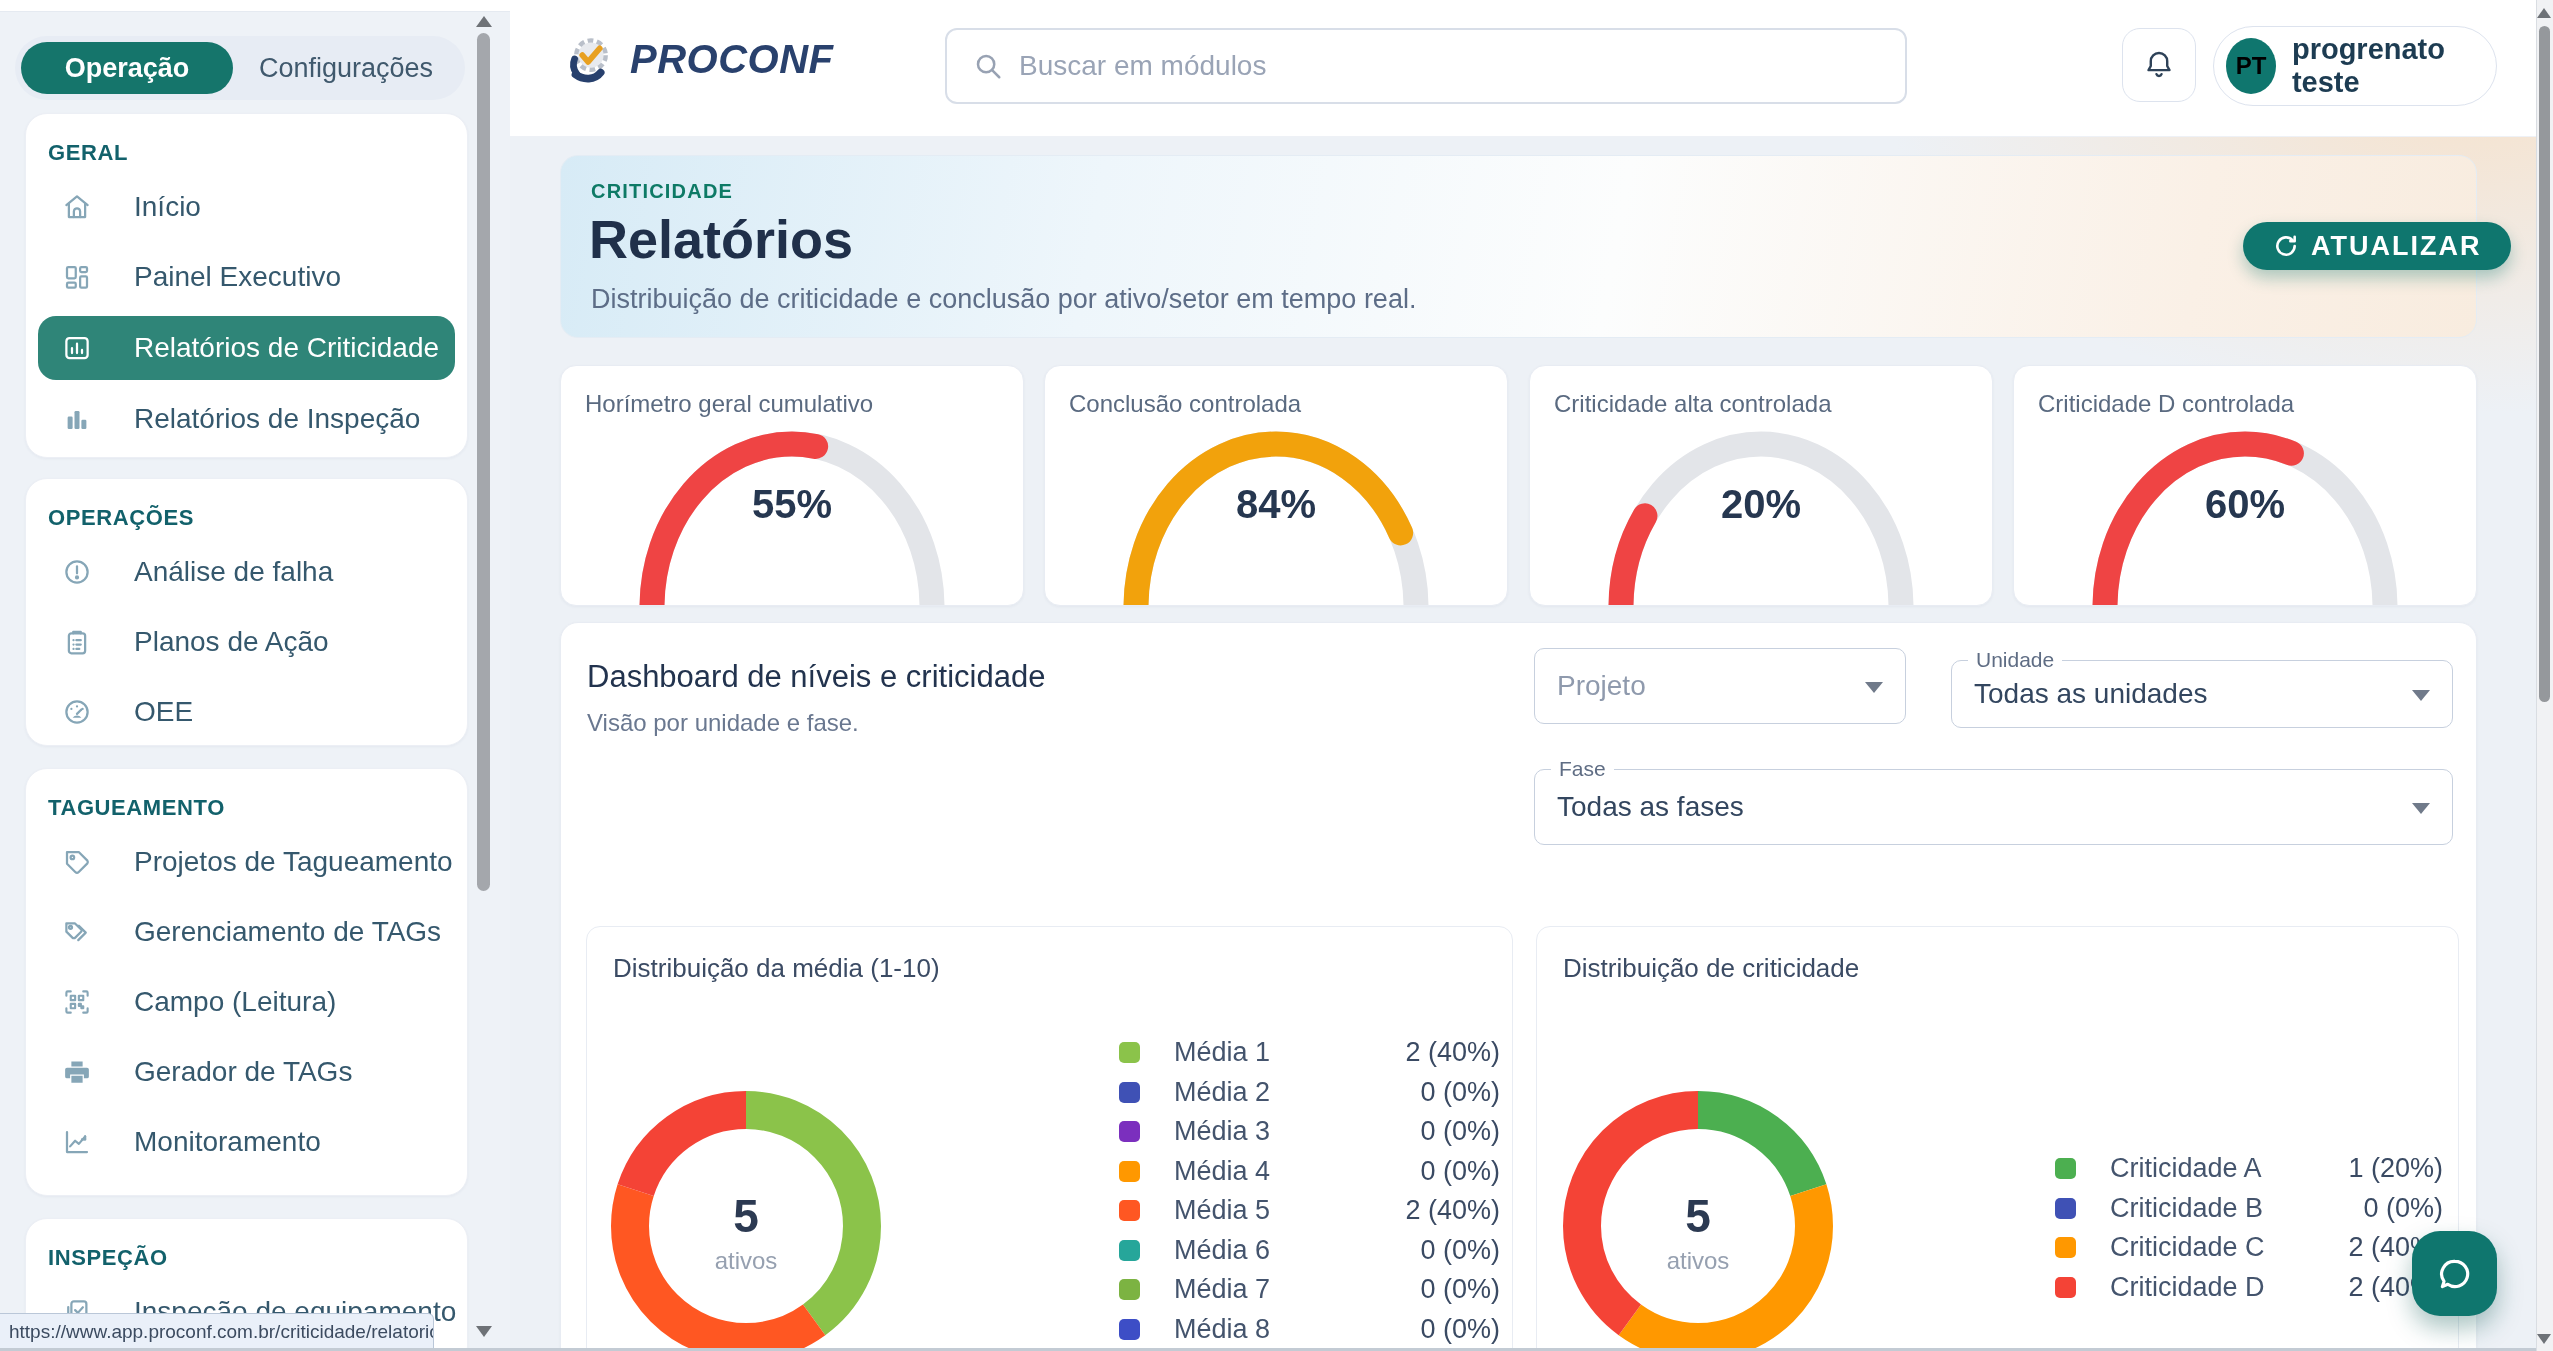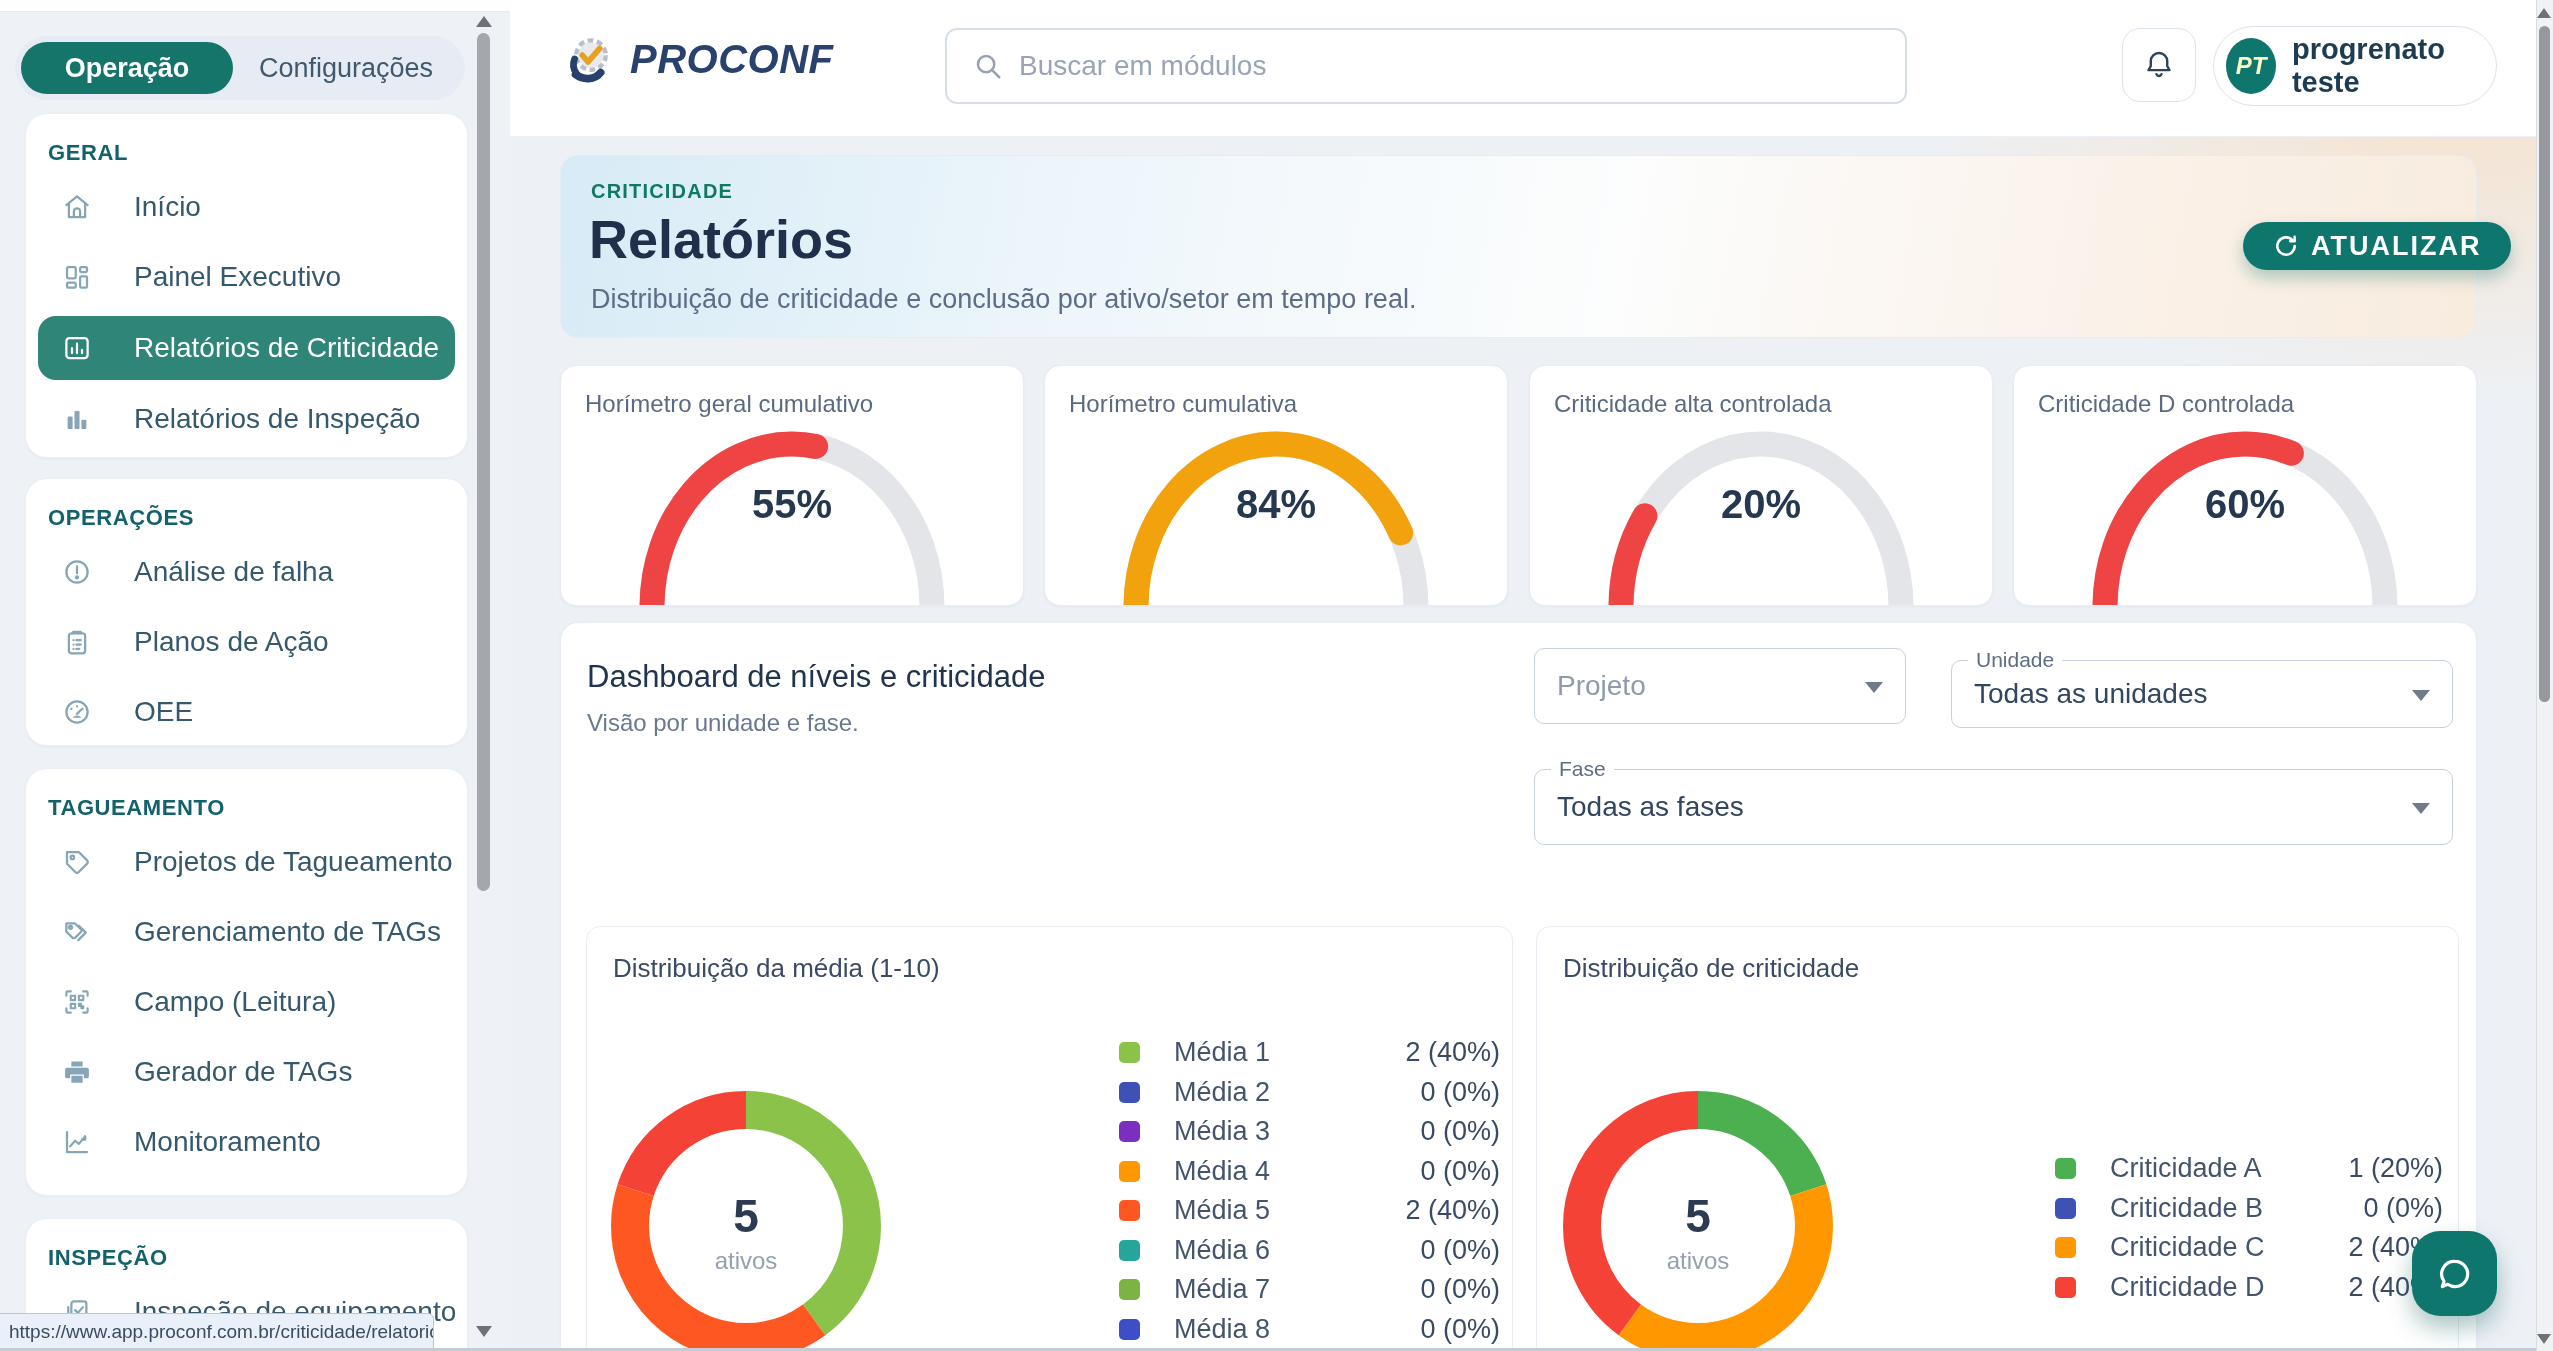--- a/index.html
+++ b/index.html
@@ -40,21 +40,21 @@
   .logo { position:absolute; left:52px; top:30px; display:flex; align-items:center; gap:10px; }
   .logo svg { width:58px; height:58px; }
   .logo-text { font-size:40px; font-weight:bold; color:#29416d; letter-spacing:.5px;font-style:italic; }
   .search { position:absolute; left:435px; top:28px; width:962px; height:76px; background:#ffffff; border:2px solid #d8dee8; border-radius:12px; display:flex; align-items:center; }
   .search svg { width:30px; height:30px; margin-left:26px; flex:0 0 30px; }
   .search input { border:none; outline:none; flex:1; margin-left:16px; font-size:28px; color:#33465f; font-family:"Liberation Sans", sans-serif; background:transparent; }
   .search input::placeholder { color:#9aa4b6; }
   .icon-btn { position:absolute; left:1612px; top:28px; width:74px; height:74px; border:1.5px solid #dde3ee; border-radius:18px; background:#fff; display:flex; align-items:center; justify-content:center; cursor:pointer; }
   .icon-btn svg { width:34px; height:34px; }
   .user-pill { position:absolute; left:1703px; top:26px; width:284px; height:80px; border:1.5px solid #dde3ee; border-radius:40px; background:#fff; display:flex; align-items:center; cursor:pointer; }
-  .avatar { width:56px; height:56px; border-radius:50%; background:#0f766e; color:#fef9c3; font-size:24px; font-weight:bold; display:flex; align-items:center; justify-content:center; margin-left:12px;font-style:italic; }
+  .avatar { width:56px; height:56px; border-radius:50%; background:#0f766e; color:#000000; font-size:24px; font-weight:bold; display:flex; align-items:center; justify-content:center; margin-left:12px; }
   .user-name { margin-left:16px; font-size:29px; font-weight:bold; color:#1d3c52; }
 
   
   .content { position:absolute; left:510px; top:137px; width:2043px; height:1214px;
     background:radial-gradient(900px 500px at 96% -4%, rgba(247,224,199,.85), rgba(247,224,199,0) 65%), #edf1f6; }
 
   
   .hero { position:absolute; left:50px; top:18px; width:1917px; height:183px; border-radius:18px; border:1px solid #e4ecf4;
     background:linear-gradient(100deg, #d7ebf6 0%, #eef6fb 28%, #fcfdfd 55%, #faf0e6 85%, #f8ecdf 100%); }
   .hero-eyebrow { position:absolute; left:30px; top:24px; font-size:20px; font-weight:bold; color:#0e7a66; letter-spacing:1.2px; }
@@ -348,21 +348,21 @@
     <section class="gauge-card" style="left:50px">
       <div class="g-title">Horímetro geral cumulativo</div>
       <svg viewBox="0 0 320 185">
         <path d="M20 185 A140 163 0 0 1 300 185" fill="none" stroke="#E3E5E9" stroke-width="25"></path>
         <path d="M20 185 A140 163 0 0 1 300 185" fill="none" stroke-width="25" stroke-linecap="round" pathLength="100" stroke="#EF4444" stroke-dasharray="55 200"></path>
       </svg>
       <div class="gauge-value">55%</div>
     </section>
 
     <section class="gauge-card" style="left:534px">
-      <div class="g-title">Horímetro cumulativa</div>
+      <div class="g-title">Conclusão controlada</div>
       <svg viewBox="0 0 320 185">
         <path d="M20 185 A140 163 0 0 1 300 185" fill="none" stroke="#E3E5E9" stroke-width="25"></path>
         <path d="M20 185 A140 163 0 0 1 300 185" fill="none" stroke-width="25" stroke-linecap="round" pathLength="100" stroke="#F2A20C" stroke-dasharray="84 200"></path>
       </svg>
       <div class="gauge-value">84%</div>
     </section>
 
     <section class="gauge-card" style="left:1019px">
       <div class="g-title">Criticidade alta controlada</div>
       <svg viewBox="0 0 320 185">

